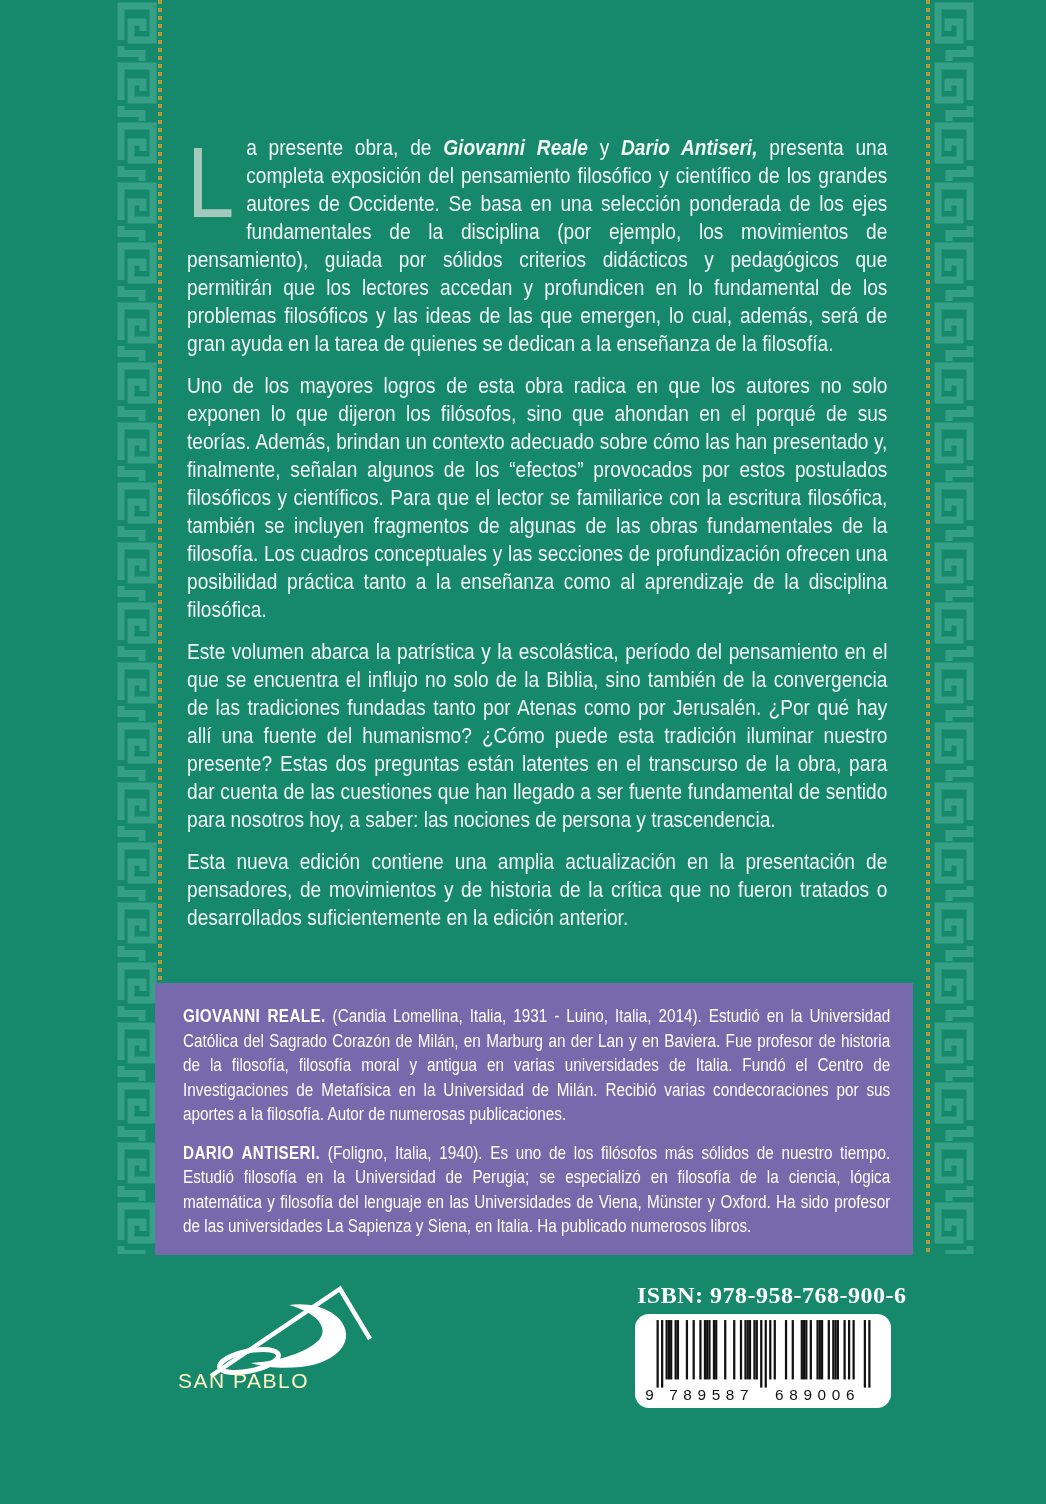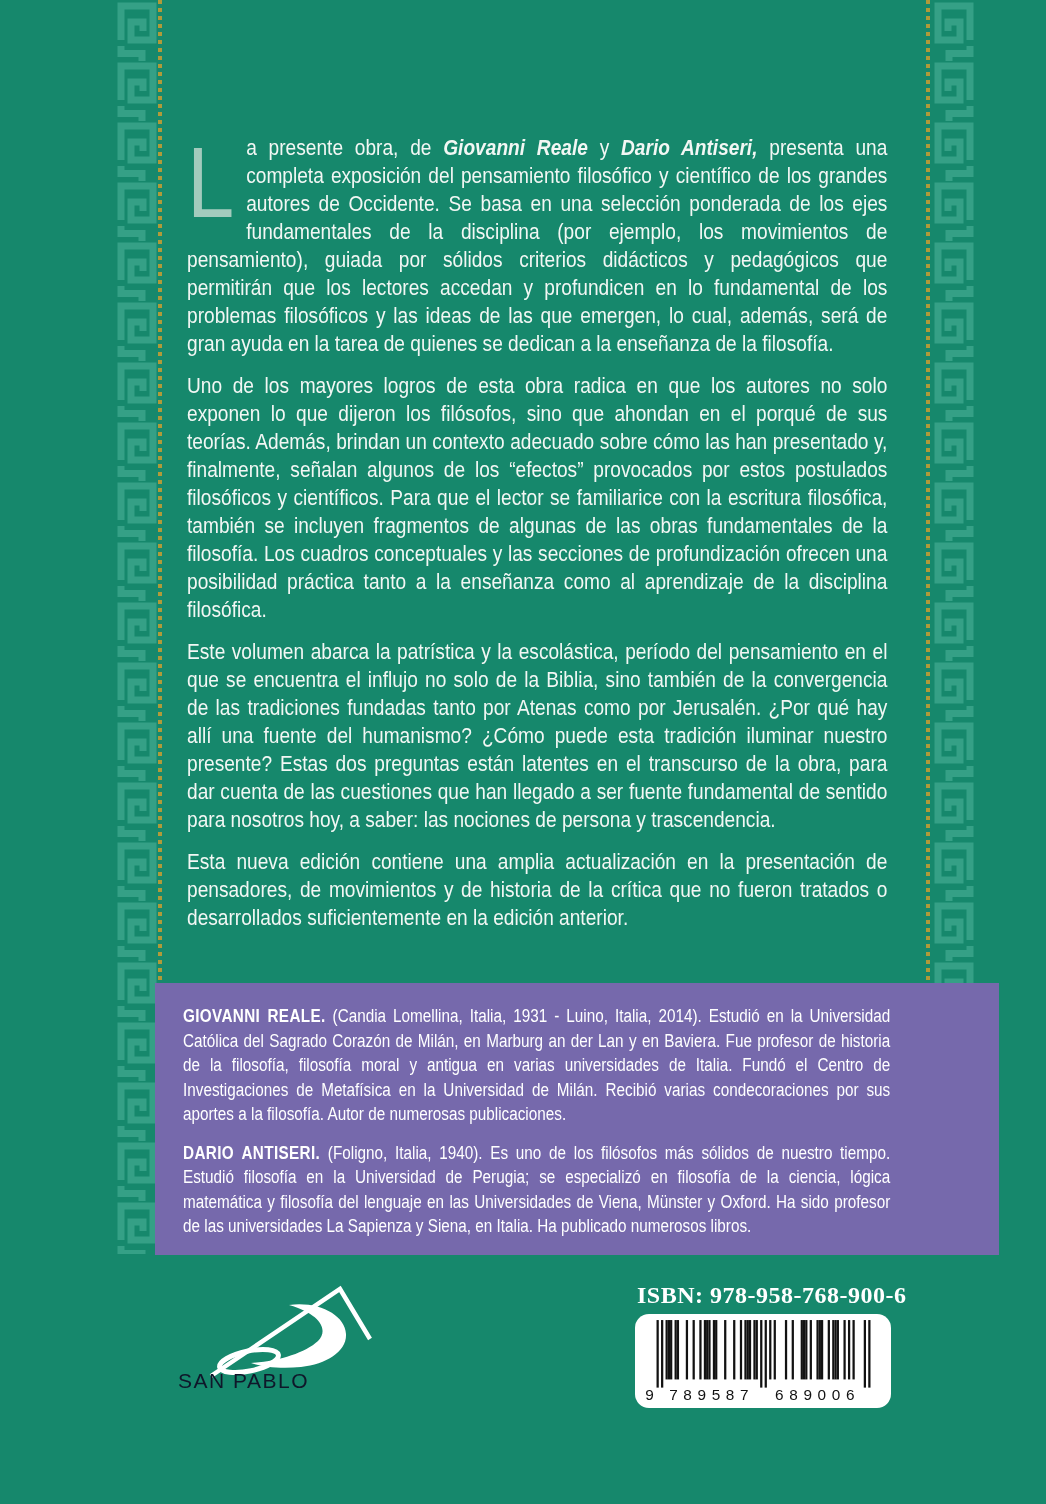--- a/index.html
+++ b/index.html
@@ -33,40 +33,40 @@
     float:left;
     font-size:100px;line-height:84px;
     padding:6px 14px 4px 0;
     color:var(--drop-cap,#a3cbbd);
     font-weight:400;
   }
   .author-em{font-weight:700;font-style:italic;}
 
   
   .bio-box{
-    position:absolute;left:155px;top:983px;width:844px;height:272px;
+    position:absolute;left:155px;top:983px;width:758px;height:272px;
     background:var(--bio-box,#7669ac);
     overflow:hidden;
   }
   .bio-inner{
     width:884px;transform:scaleX(0.849);transform-origin:0 0;
     padding:21px 18px 0 33px;box-sizing:border-box;
     color:#ffffff;font-size:18px;line-height:24.5px;text-align:justify;
   }
   .bio-inner p{margin:0 0 14px 0;}
   .bio-name{font-weight:700;letter-spacing:.4px;}
 
   
   .sp-logo{position:absolute;left:205px;top:1277px;width:180px;height:104px;}
   .sp-fill{fill:#ffffff;}
   .sp-ring{fill:none;stroke:#ffffff;stroke-width:5px;}
   .sp-line{fill:none;stroke:#ffffff;stroke-width:4.5px;stroke-linejoin:miter;}
   .sp-name{
     position:absolute;left:178px;top:1369px;
-    color:#0f172a;font-size:21px;letter-spacing:1.5px;font-weight:400;text-align:center;
+    color:#fef9c3;font-size:21px;letter-spacing:1.5px;font-weight:400;text-align:center;
   }
 
   
   .isbn-label{
     position:absolute;left:637px;top:1282px;width:256px;
     color:#ffffff;font-family:"Liberation Serif",serif;font-weight:700;
     font-size:24px;letter-spacing:.5px;white-space:nowrap;
   }
   .barcode-box{
     position:absolute;left:635px;top:1314px;width:256px;height:94px;

